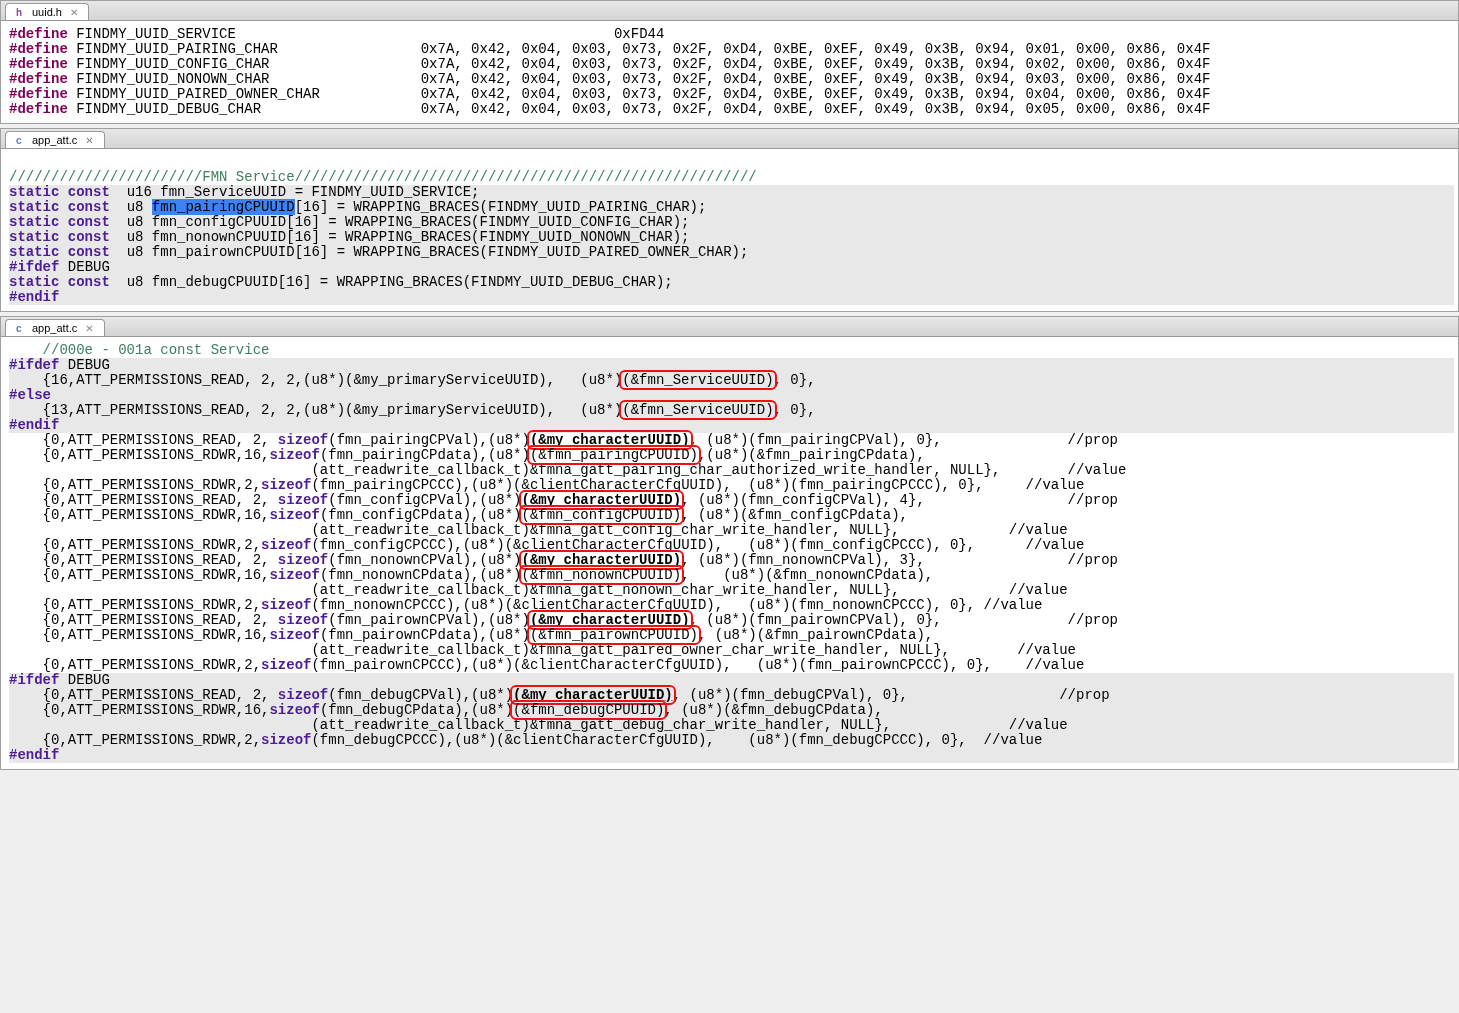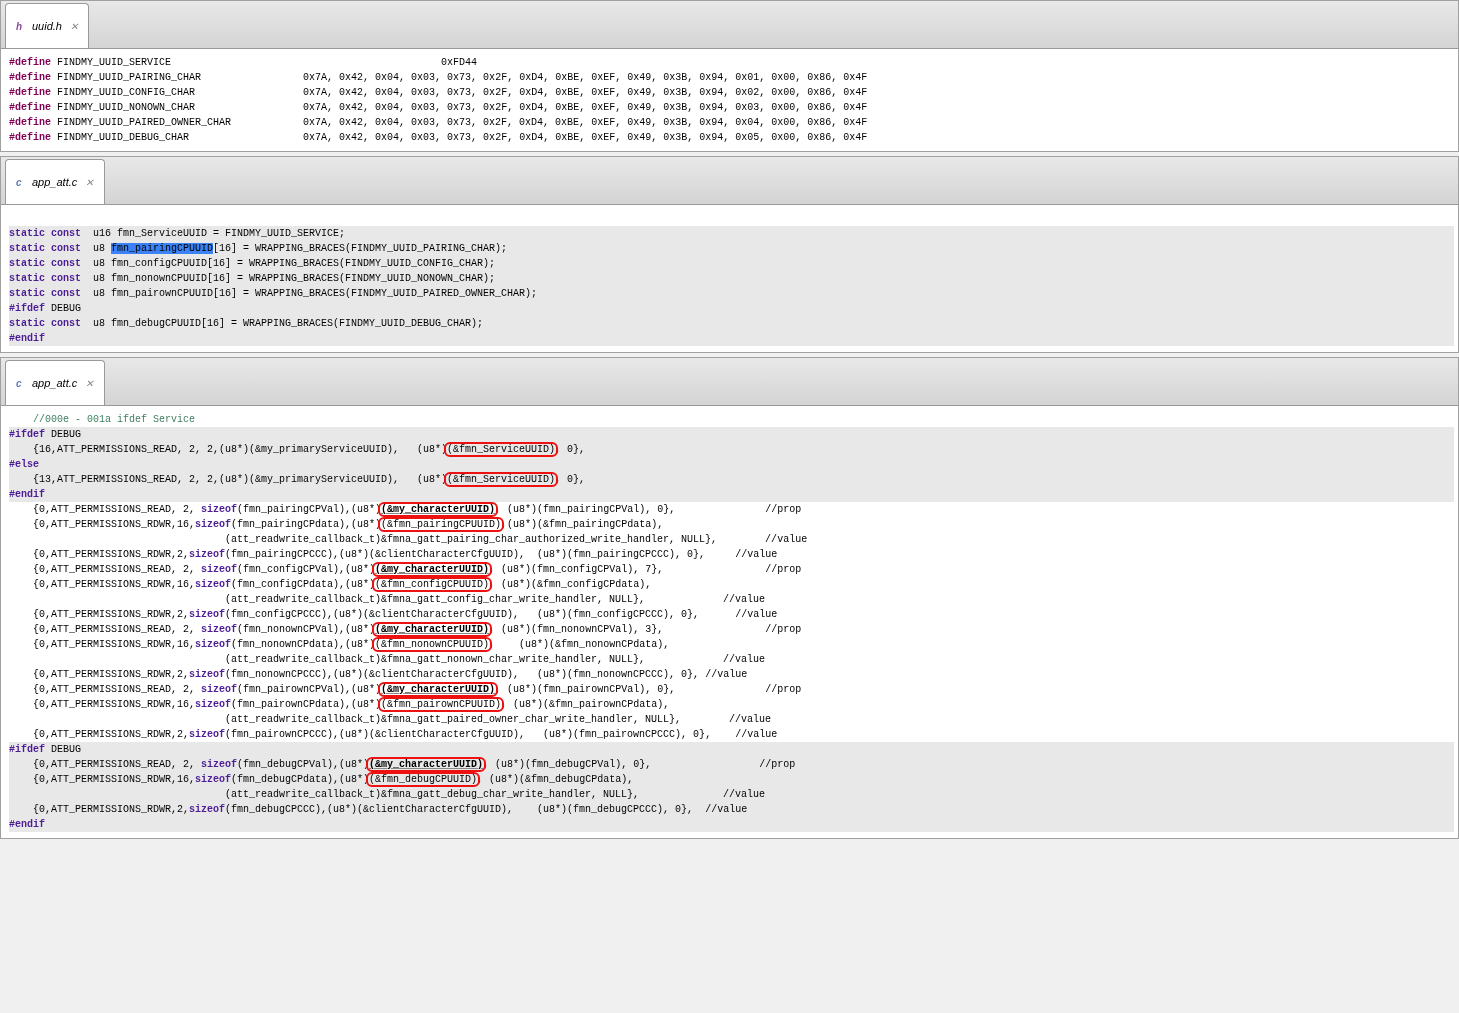--- a/index.html
+++ b/index.html
@@ -1,25 +1,25 @@
 <!DOCTYPE html>
 <html><head>
 <meta charset="utf-8">
 <style>
   * { margin:0; padding:0; box-sizing:border-box; }
   body { font-family:"Segoe UI",Tahoma,sans-serif; font-size:12px; background:#f0f0f0; color:#000; }
   .pane { background:#fff; border:1px solid #a0a0a0; margin:0 0 4px 0; }
   .tabbar { background:linear-gradient(#e8e8e8,#d4d4d4); padding:2px 0 0 4px; display:flex; border-bottom:1px solid #999; }
   .tab { background:#fff; border:1px solid #999; border-bottom:none; border-radius:4px 4px 0 0;
-         padding:16px 10px; margin-right:4px; display:flex; align-items:center; gap:4px; font-size:11px;font-style:italic; }
+         padding:2px 10px; margin-right:4px; display:flex; align-items:center; gap:4px; font-size:11px; }
   .tab-icon { width:12px; height:12px; display:inline-block; }
   .h-icon::before{content:"h";color:#8b4c9c;font-weight:bold;font-size:10px;}
   .c-icon::before{content:"c";color:#5c7db1;font-weight:bold;font-size:10px;}
   .close-x{color:#888;font-size:10px;margin-left:4px;}
-  .code { font-family:Consolas,"Courier New",monospace; font-size:10px; line-height:15px;
+  .code { font-family:Consolas,"Courier New",monospace; font-size:14px; line-height:15px;
           padding:6px 4px 6px 8px; white-space:pre; overflow:hidden; }
   .kw-define{color:#7f0055;font-weight:bold;}
   .kw{color:#4c1d95;font-weight:bold;}
   .comment{color:#3f7f5f;}
   .grayblk{background:#e8e8e8;display:block;}
   .sel{background:#3b82f6;}
   
   .redbox{position:relative;}
   .redbox::after{content:"";position:absolute;left:-3px;right:-3px;top:-2px;bottom:-2px;
                  border:2px solid #e11; border-radius:6px; pointer-events:none;}
@@ -46,37 +46,38 @@
 
 <div class="pane">
   <div class="tabbar">
     <div class="tab">
       <span class="tab-icon c-icon"></span>
       <span>app_att.c</span>
       <span class="close-x">✕</span>
     </div>
   </div>
   <div class="code">
+<span class="comment">///////////////////////FMN Service///////////////////////////////////////////////////////</span>
 <span class="grayblk"><span class="kw">static const</span><span>  u16 fmn_ServiceUUID = FINDMY_UUID_SERVICE;</span></span><span class="grayblk"><span class="kw">static const</span><span>  u8 </span><span class="sel">fmn_pairingCPUUID</span><span>[16] = WRAPPING_BRACES(FINDMY_UUID_PAIRING_CHAR);</span></span><span class="grayblk"><span class="kw">static const</span><span>  u8 fmn_configCPUUID[16] = WRAPPING_BRACES(FINDMY_UUID_CONFIG_CHAR);</span></span><span class="grayblk"><span class="kw">static const</span><span>  u8 fmn_nonownCPUUID[16] = WRAPPING_BRACES(FINDMY_UUID_NONOWN_CHAR);</span></span><span class="grayblk"><span class="kw">static const</span><span>  u8 fmn_pairownCPUUID[16] = WRAPPING_BRACES(FINDMY_UUID_PAIRED_OWNER_CHAR);</span></span><span class="grayblk"><span class="kw">#ifdef</span><span> DEBUG</span></span><span class="grayblk"><span class="kw">static const</span><span>  u8 fmn_debugCPUUID[16] = WRAPPING_BRACES(FINDMY_UUID_DEBUG_CHAR);</span></span><span class="grayblk"><span class="kw">#endif</span></span></div>
 </div>
 
 <div class="pane">
   <div class="tabbar">
     <div class="tab">
       <span class="tab-icon c-icon"></span>
       <span>app_att.c</span>
       <span class="close-x">✕</span>
     </div>
   </div>
-  <div class="code"><span class="comment">    //000e - 001a ifdef Service</span>
+  <div class="code"><span class="comment">    //000e - 001a const Service</span>
 <span class="grayblk"><span class="kw">#ifdef</span><span> DEBUG</span></span><span class="grayblk"><span>    {16,ATT_PERMISSIONS_READ, 2, 2,(u8*)(&amp;my_primaryServiceUUID),   (u8*)</span><span class="redbox">(&amp;fmn_ServiceUUID)</span><span>, 0},</span></span><span class="grayblk"><span class="kw">#else</span></span><span class="grayblk"><span>    {13,ATT_PERMISSIONS_READ, 2, 2,(u8*)(&amp;my_primaryServiceUUID),   (u8*)</span><span class="redbox">(&amp;fmn_ServiceUUID)</span><span>, 0},</span></span><span class="grayblk"><span class="kw">#endif</span></span><span>    {0,ATT_PERMISSIONS_READ, 2, </span><span class="kw">sizeof</span><span>(fmn_pairingCPVal),(u8*)</span><span class="redbox ul">(&amp;my_characterUUID)</span><span>, (u8*)(fmn_pairingCPVal), 0},               //prop</span>
 <span>    {0,ATT_PERMISSIONS_RDWR,16,</span><span class="kw">sizeof</span><span>(fmn_pairingCPdata),(u8*)</span><span class="redbox">(&amp;fmn_pairingCPUUID)</span><span>,(u8*)(&amp;fmn_pairingCPdata),</span>
 <span>                                    (att_readwrite_callback_t)&amp;fmna_gatt_pairing_char_authorized_write_handler, NULL},        //value</span>
 <span>    {0,ATT_PERMISSIONS_RDWR,2,</span><span class="kw">sizeof</span><span>(fmn_pairingCPCCC),(u8*)(&amp;clientCharacterCfgUUID),  (u8*)(fmn_pairingCPCCC), 0},     //value</span>
-<span>    {0,ATT_PERMISSIONS_READ, 2, </span><span class="kw">sizeof</span><span>(fmn_configCPVal),(u8*)</span><span class="redbox ul">(&amp;my_characterUUID)</span><span>, (u8*)(fmn_configCPVal), 7},                 //prop</span>
+<span>    {0,ATT_PERMISSIONS_READ, 2, </span><span class="kw">sizeof</span><span>(fmn_configCPVal),(u8*)</span><span class="redbox ul">(&amp;my_characterUUID)</span><span>, (u8*)(fmn_configCPVal), 4},                 //prop</span>
 <span>    {0,ATT_PERMISSIONS_RDWR,16,</span><span class="kw">sizeof</span><span>(fmn_configCPdata),(u8*)</span><span class="redbox">(&amp;fmn_configCPUUID)</span><span>, (u8*)(&amp;fmn_configCPdata),</span>
 <span>                                    (att_readwrite_callback_t)&amp;fmna_gatt_config_char_write_handler, NULL},             //value</span>
 <span>    {0,ATT_PERMISSIONS_RDWR,2,</span><span class="kw">sizeof</span><span>(fmn_configCPCCC),(u8*)(&amp;clientCharacterCfgUUID),   (u8*)(fmn_configCPCCC), 0},      //value</span>
 <span>    {0,ATT_PERMISSIONS_READ, 2, </span><span class="kw">sizeof</span><span>(fmn_nonownCPVal),(u8*)</span><span class="redbox ul">(&amp;my_characterUUID)</span><span>, (u8*)(fmn_nonownCPVal), 3},                 //prop</span>
 <span>    {0,ATT_PERMISSIONS_RDWR,16,</span><span class="kw">sizeof</span><span>(fmn_nonownCPdata),(u8*)</span><span class="redbox">(&amp;fmn_nonownCPUUID)</span><span>,    (u8*)(&amp;fmn_nonownCPdata),</span>
 <span>                                    (att_readwrite_callback_t)&amp;fmna_gatt_nonown_char_write_handler, NULL},             //value</span>
 <span>    {0,ATT_PERMISSIONS_RDWR,2,</span><span class="kw">sizeof</span><span>(fmn_nonownCPCCC),(u8*)(&amp;clientCharacterCfgUUID),   (u8*)(fmn_nonownCPCCC), 0}, //value</span>
 <span>    {0,ATT_PERMISSIONS_READ, 2, </span><span class="kw">sizeof</span><span>(fmn_pairownCPVal),(u8*)</span><span class="redbox ul">(&amp;my_characterUUID)</span><span>, (u8*)(fmn_pairownCPVal), 0},               //prop</span>
 <span>    {0,ATT_PERMISSIONS_RDWR,16,</span><span class="kw">sizeof</span><span>(fmn_pairownCPdata),(u8*)</span><span class="redbox">(&amp;fmn_pairownCPUUID)</span><span>, (u8*)(&amp;fmn_pairownCPdata),</span>
 <span>                                    (att_readwrite_callback_t)&amp;fmna_gatt_paired_owner_char_write_handler, NULL},        //value</span>

